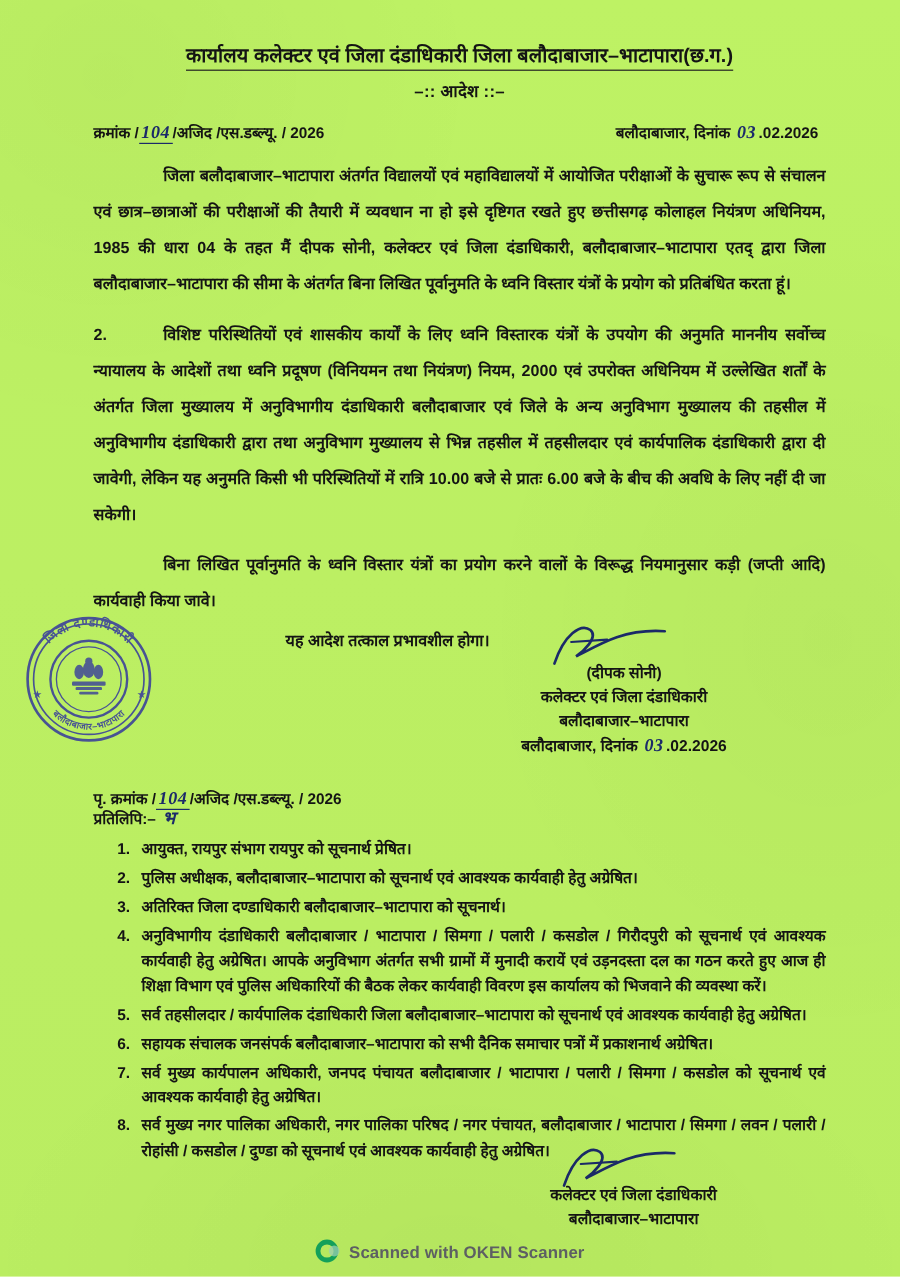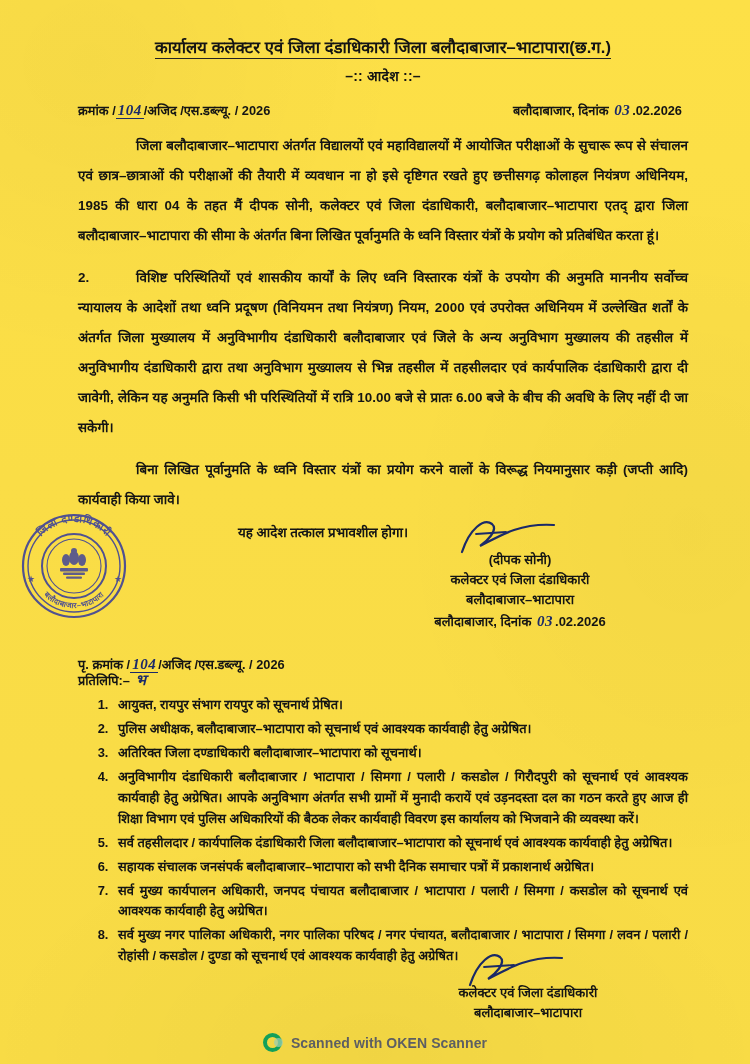--- a/index.html
+++ b/index.html
@@ -11,21 +11,21 @@
   body {
     font-family: "Liberation Sans", "DejaVu Sans", sans-serif;
     color: #141414;
   }
 
   .page {
     position: relative;
     width: 750px;
     height: 1064px;
     margin: 0 auto;
-    background: #fde047;
+    background: #bef264;
     overflow: hidden;
     box-sizing: border-box;
   }
 
   
   .scan-grain {
     position: absolute;
     inset: 0;
     pointer-events: none;
     background:

